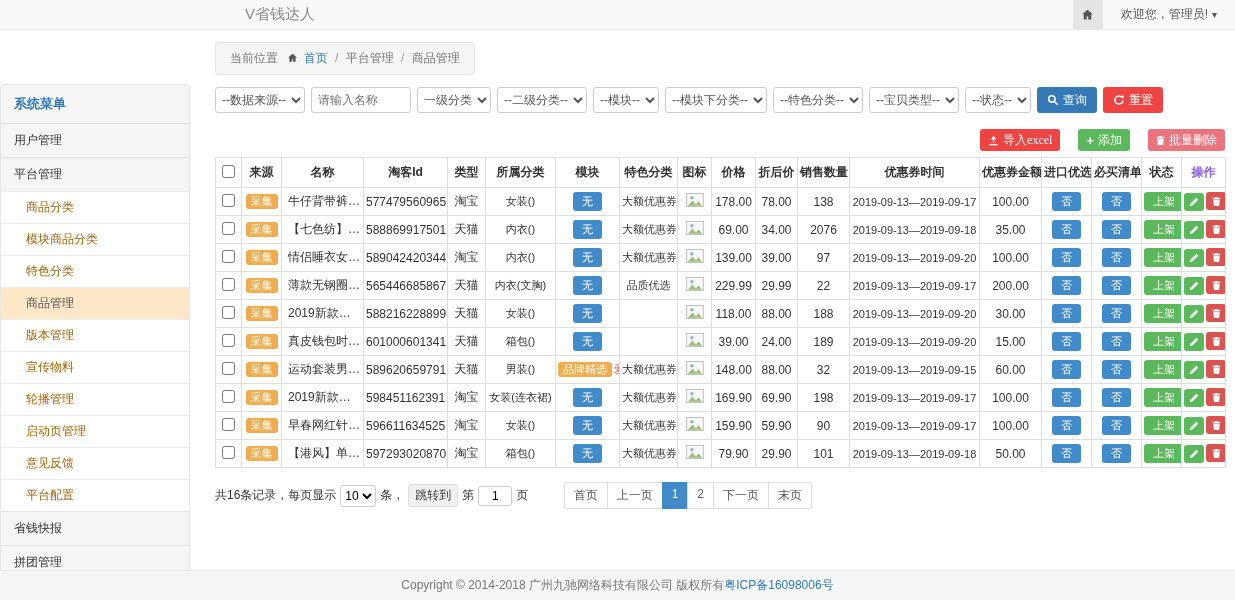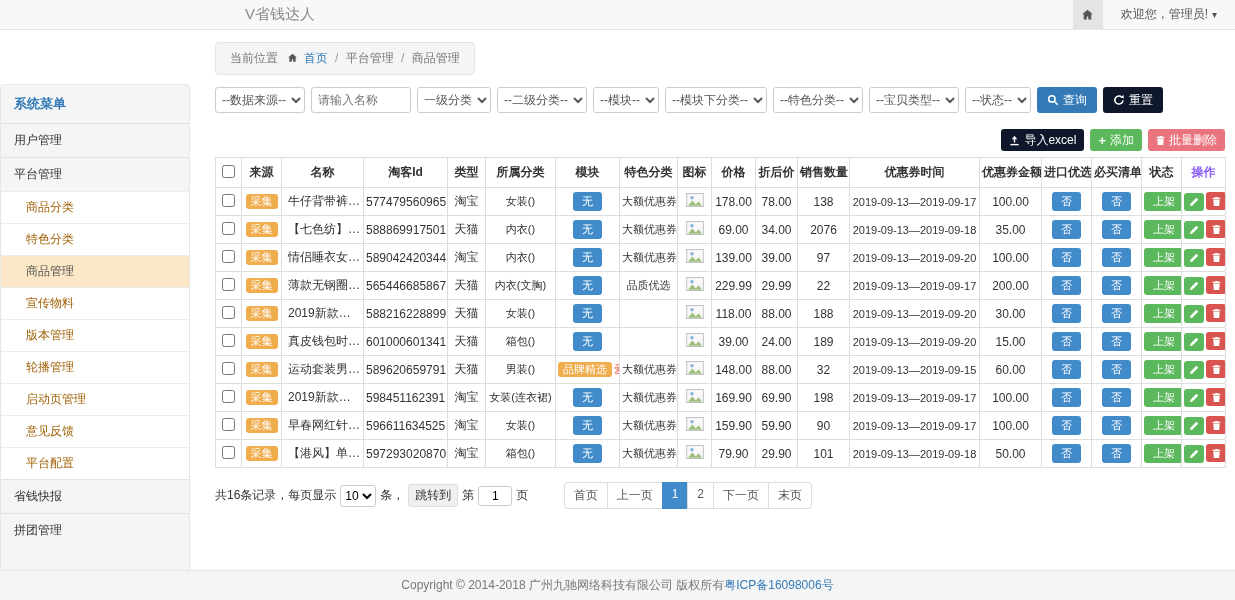--- a/index.html
+++ b/index.html
@@ -32,24 +32,24 @@
   .crumb-home-icon{display:inline-block;vertical-align:-1px;margin:0 2px 0 6px;line-height:0;}
 
   .filters{display:flex;align-items:center;gap:6px;flex-wrap:nowrap;}
   .slot{display:contents;}
   .sel{height:26px;border:1px solid #ccc;border-radius:3px;background:#fff;color:#555;font-size:12px;padding:0 2px;}
   .input{height:26px;width:100px;border:1px solid #ccc;border-radius:3px;padding:0 6px;font-size:12px;color:#555;}
 
   .btn{display:inline-flex;align-items:center;gap:4px;height:26px;padding:0 10px;border:none;border-radius:3px;
        color:#fff;font-size:12px;cursor:pointer;white-space:nowrap;}
   .btn-primary{background:#337ab7;}
-  .btn-info{background:#0f172a;}
+  .btn-info{background:#ef4444;font-family:Liberation Serif, serif;}
   .btn-success{background:#5cb85c;}
   .btn-pink{background:#ea747e;}
-  .btn-sm{height:22px;padding:0 8px;}
+  .btn-sm{height:22px;padding:0 8px;margin-left:12px;}
   .ic{display:inline-flex;line-height:0;}
   .plus{font-weight:bold;font-size:13px;}
 
   .toolbar{display:flex;justify-content:flex-end;gap:6px;margin:16px 0 6px;}
 
   table{width:100%;border-collapse:collapse;table-layout:fixed;font-size:12px;margin-top:2px;background:#fff;}
   th,td{border:1px solid #ddd;text-align:center;vertical-align:middle;overflow:hidden;white-space:nowrap;}
   th{padding:6px 2px;font-weight:bold;}
   td{padding:4px 2px;}
   .op-head{color:#8b5cf6;}
@@ -99,24 +99,25 @@
     </div>
   </div>
 </div>
 
 <div class="sidebar">
   <div class="sidebar-title">系统菜单</div>
   <div id="sidebar-list">
       <div class="side-item">用户管理</div>
       <div class="side-item">平台管理</div>
       <div class="side-sub">商品分类</div>
+      <div class="side-sub">模块商品分类</div>
       <div class="side-sub">特色分类</div>
       <div class="side-sub active">商品管理</div>
+      <div class="side-sub">版本管理</div>
       <div class="side-sub">宣传物料</div>
-      <div class="side-sub">版本管理</div>
       <div class="side-sub">轮播管理</div>
       <div class="side-sub">启动页管理</div>
       <div class="side-sub">意见反馈</div>
       <div class="side-sub">平台配置</div>
       <div class="side-item">省钱快报</div>
       <div class="side-item">拼团管理</div>
     </div>
 </div>
 
 <div class="main">

